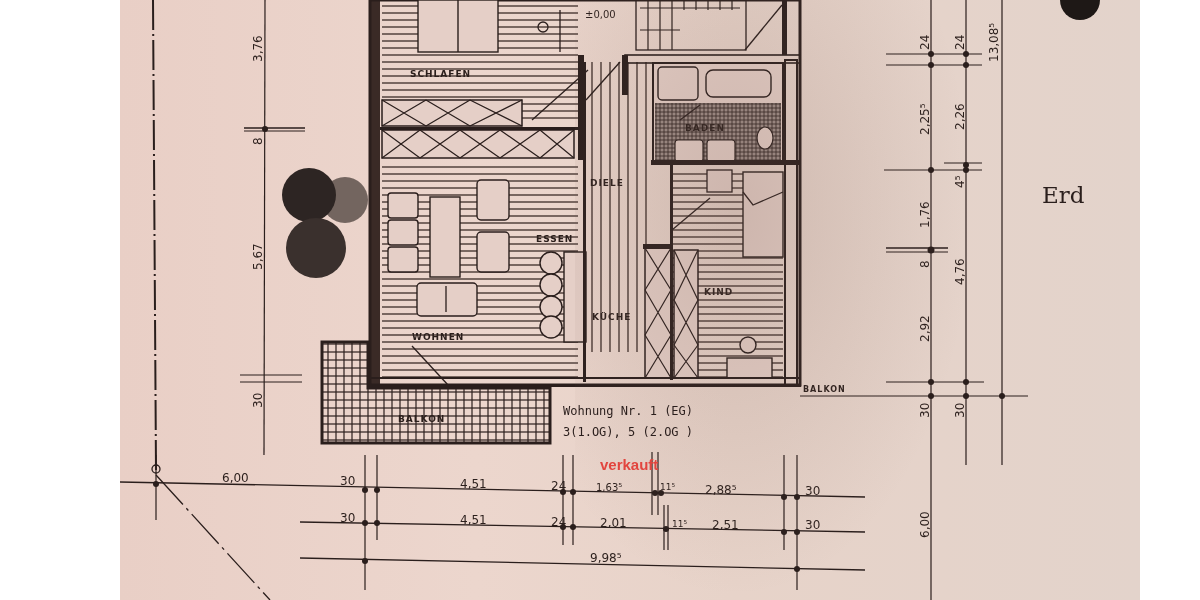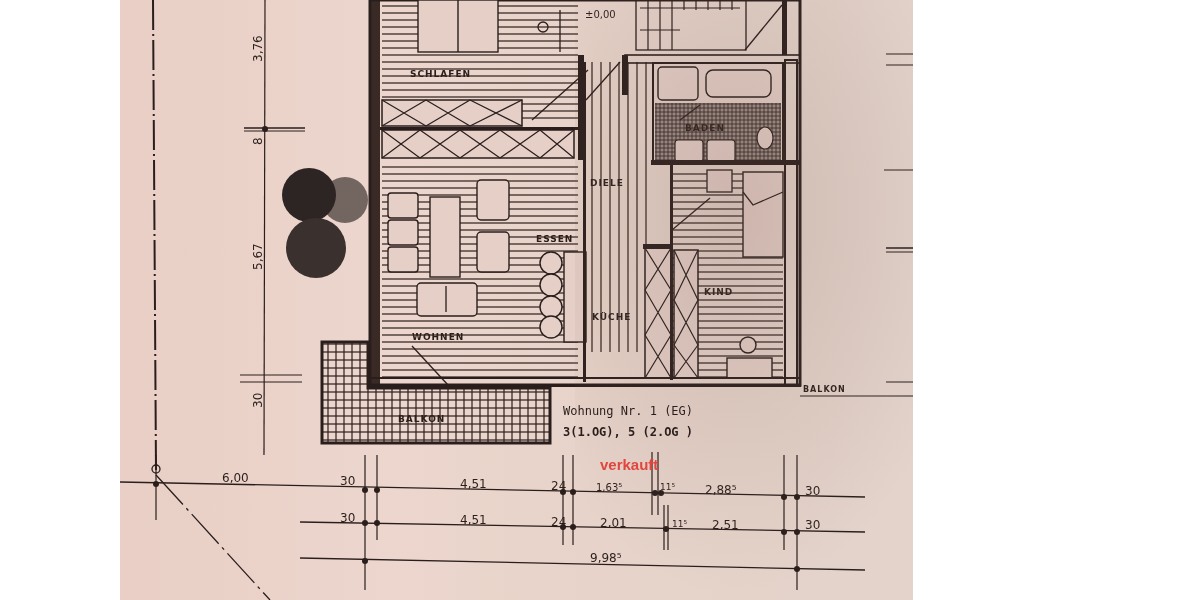--- a/index.html
+++ b/index.html
@@ -1,17 +1,17 @@
 <!DOCTYPE html>
 <html><head>
 <meta charset="utf-8">
 <style>
   html, body { margin:0; padding:0; background:#ffffff; }
   body { width:1200px; height:600px; position:relative; overflow:hidden; font-family:"DejaVu Sans", sans-serif; }
-  #photo { position:absolute; left:120px; top:0; width:793px; height:600px;
+  #photo { position:absolute; left:120px; top:0; width:1020px; height:600px;
     background: linear-gradient(90deg, #e9cfc6 0%, #ecd6cd 35%, #e7d3c9 60%, #e3d3cb 100%); overflow:hidden; }
   #shade { position:absolute; left:455px; top:0; width:400px; height:600px;
     background: radial-gradient(ellipse at 40% 35%, rgba(120,90,80,0.22), rgba(120,90,80,0) 70%); pointer-events:none; }
   svg { position:absolute; left:0; top:0; }
   .dim { font-family:"DejaVu Sans", sans-serif; font-size:12px; fill:#2b1f1c; }
   .room { font-family:"DejaVu Sans", sans-serif; font-size:9px; fill:#2b1f1c; font-weight:bold; letter-spacing:1px; }
   .caption { position:absolute; font-family:"DejaVu Sans Mono", monospace; font-size:12px; color:#2a1e1c; white-space:pre; line-height:21px; }
   .sold { position:absolute; font-family:"Liberation Sans", sans-serif; font-weight:bold; font-size:15px; color:#e2453e; }
   .side-label { position:absolute; font-family:"DejaVu Serif", serif; font-size:23px; color:#2a1e1c; }
 </style>
@@ -235,18 +235,18 @@
     <text class="dim" x="672" y="527" style="font-size:9px">11⁵</text>
     <text class="dim" x="712" y="529">2,51</text>
     <text class="dim" x="805" y="529">30</text>
 
     <text class="dim" x="590" y="562">9,98⁵</text>
   </svg>
 
   <div id="shade"></div>
 
   <div class="caption" style="left:443px; top:401px;">Wohnung Nr. 1 (EG)</div>
-  <div class="caption" style="left:443px; top:422px;font-weight:bold;">3(1.OG), 5 (2.OG )</div>
+  <div class="caption" style="left:443px; top:422px;">3(1.OG), 5 (2.OG )</div>
   <div class="sold" style="left:480px; top:456px;">verkauft</div>
   <div class="side-label" style="left:922px; top:182px;">Erd</div>
 
   <div style="position:absolute; left:940px; top:-20px; width:40px; height:40px; border-radius:50%; background:#1e1816;"></div>
 </div>
 
 </body></html>

